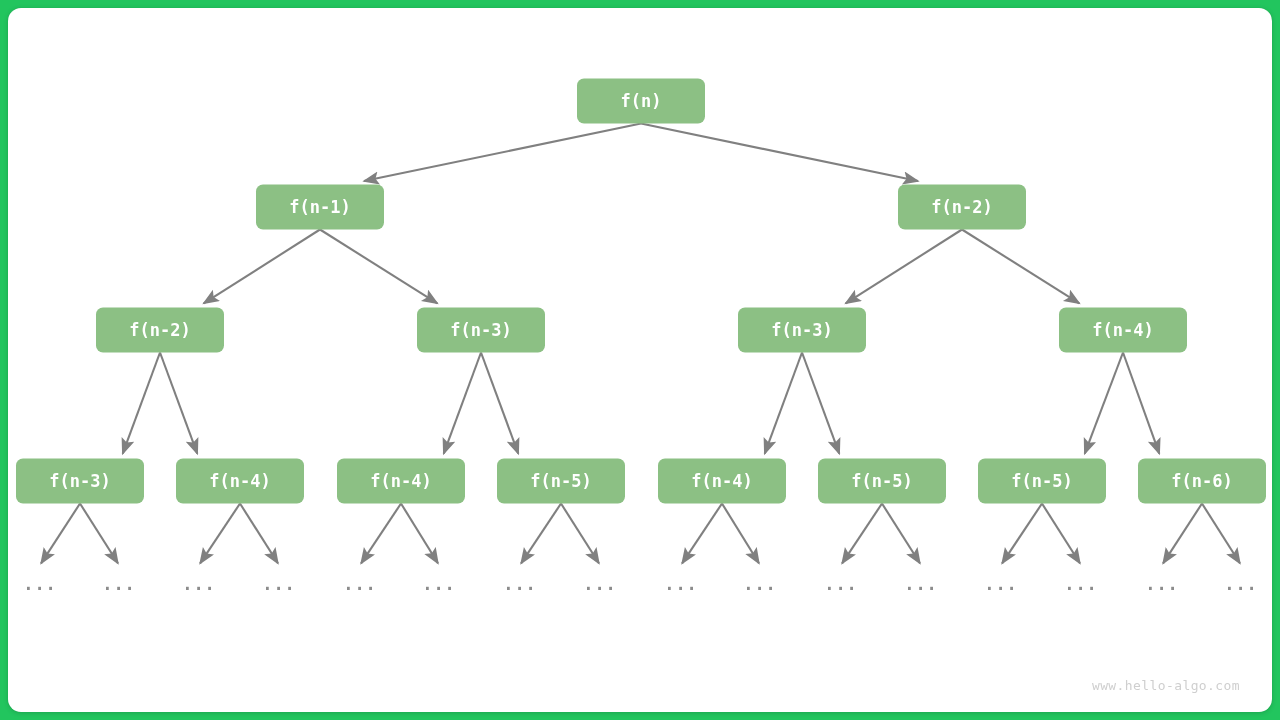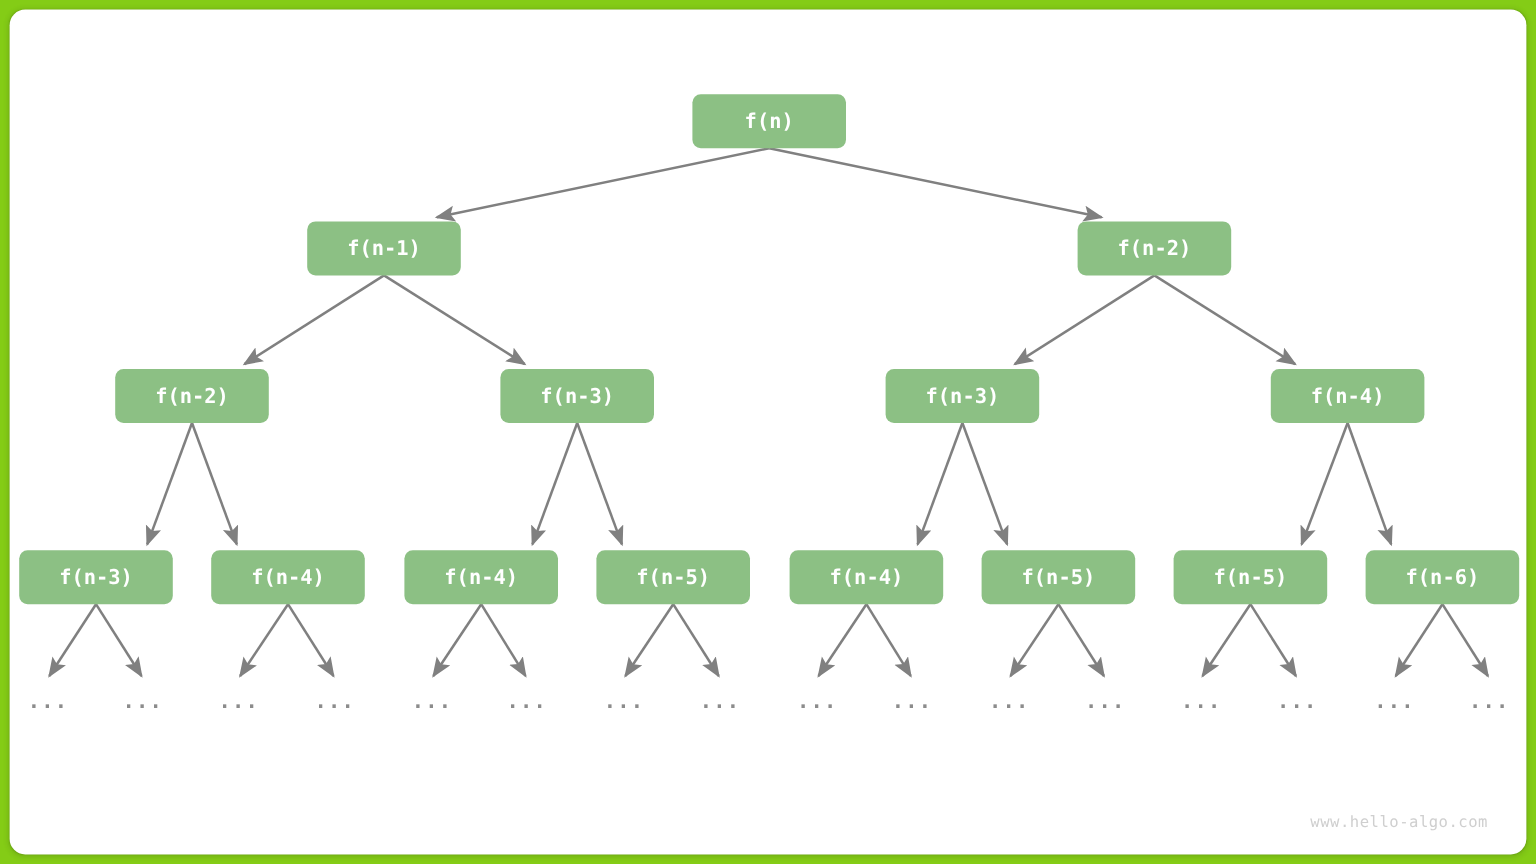--- a/index.html
+++ b/index.html
@@ -10,21 +10,21 @@
   body {
     width: 1280px;
     height: 720px;
     font-family: "DejaVu Sans Mono", monospace;
     overflow: hidden;
   }
   #stage {
     position: relative;
     width: 1280px;
     height: 720px;
-    background: #84cc16;
+    background: #22c55e;
   }
   #card {
     position: absolute;
     left: 8px;
     top: 8px;
     width: 1264px;
     height: 704px;
     background: #ffffff;
     border-radius: 13px;
     box-shadow: 0 1px 5px rgba(0,0,0,0.16), 0 0 1px rgba(0,0,0,0.10);

